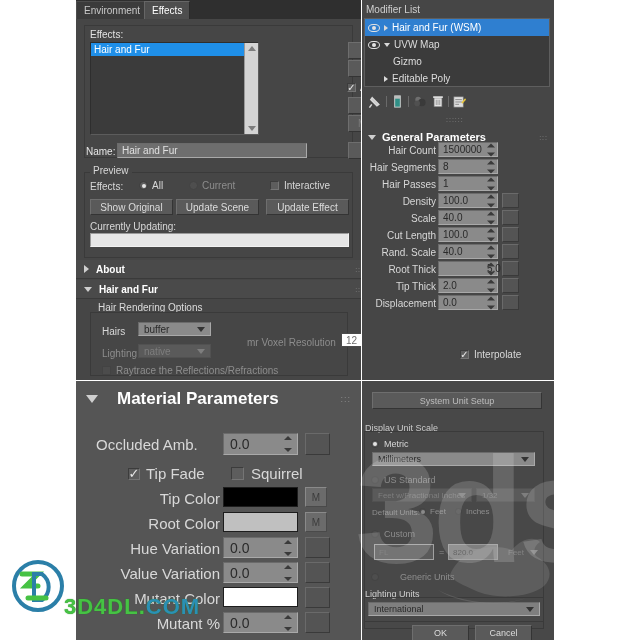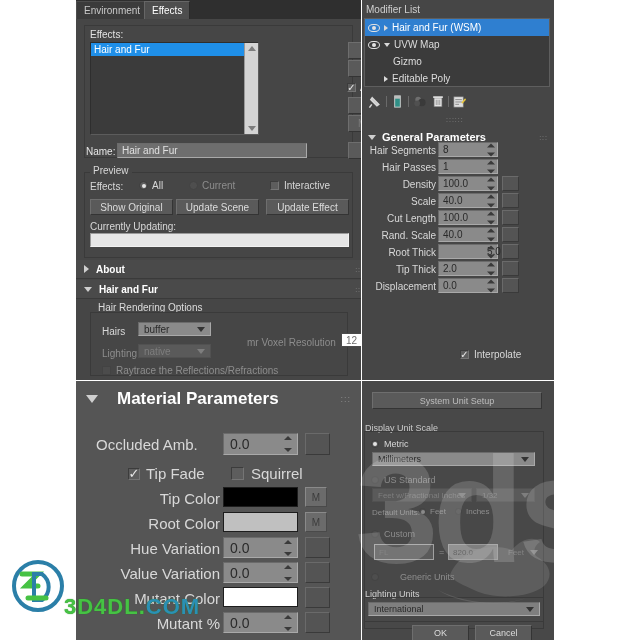--- a/index.html
+++ b/index.html
@@ -272,20 +272,30 @@
     <div class="grip" style="position:absolute;left:84px;top:118px;">::::::</div>
 
     <div style="position:absolute;left:6px;top:131px;display:flex;align-items:center;gap:6px;width:180px;">
       <span class="tri"></span>
       <span style="font-size:11px;font-weight:bold;color:#ffffff;">General Parameters</span>
       <span class="grip" style="margin-left:auto;">:::</span>
     </div>
 
     <div id="gp-rows" style="position:absolute;left:0;top:142px;width:192px;">
         <div style="position: relative; height: 17px;">
+          <div class="lbl" style="position:absolute;right:118px;top:3px;">Hair Count</div>
+          <div class="field" style="position:absolute;left:76px;top:0;width:60px;height:15px;">
+            <span>1500000</span>
+            <span class="spin">
+              <i class="up"></i>
+              <i class="dn"></i>
+            </span>
+          </div>
+        </div>
+        <div style="position: relative; height: 17px;">
           <div class="lbl" style="position:absolute;right:118px;top:3px;">Hair Segments</div>
           <div class="field" style="position:absolute;left:76px;top:0;width:60px;height:15px;">
             <span>8</span>
             <span class="spin">
               <i class="up"></i>
               <i class="dn"></i>
             </span>
           </div>
         </div>
         <div style="position: relative; height: 17px;">

